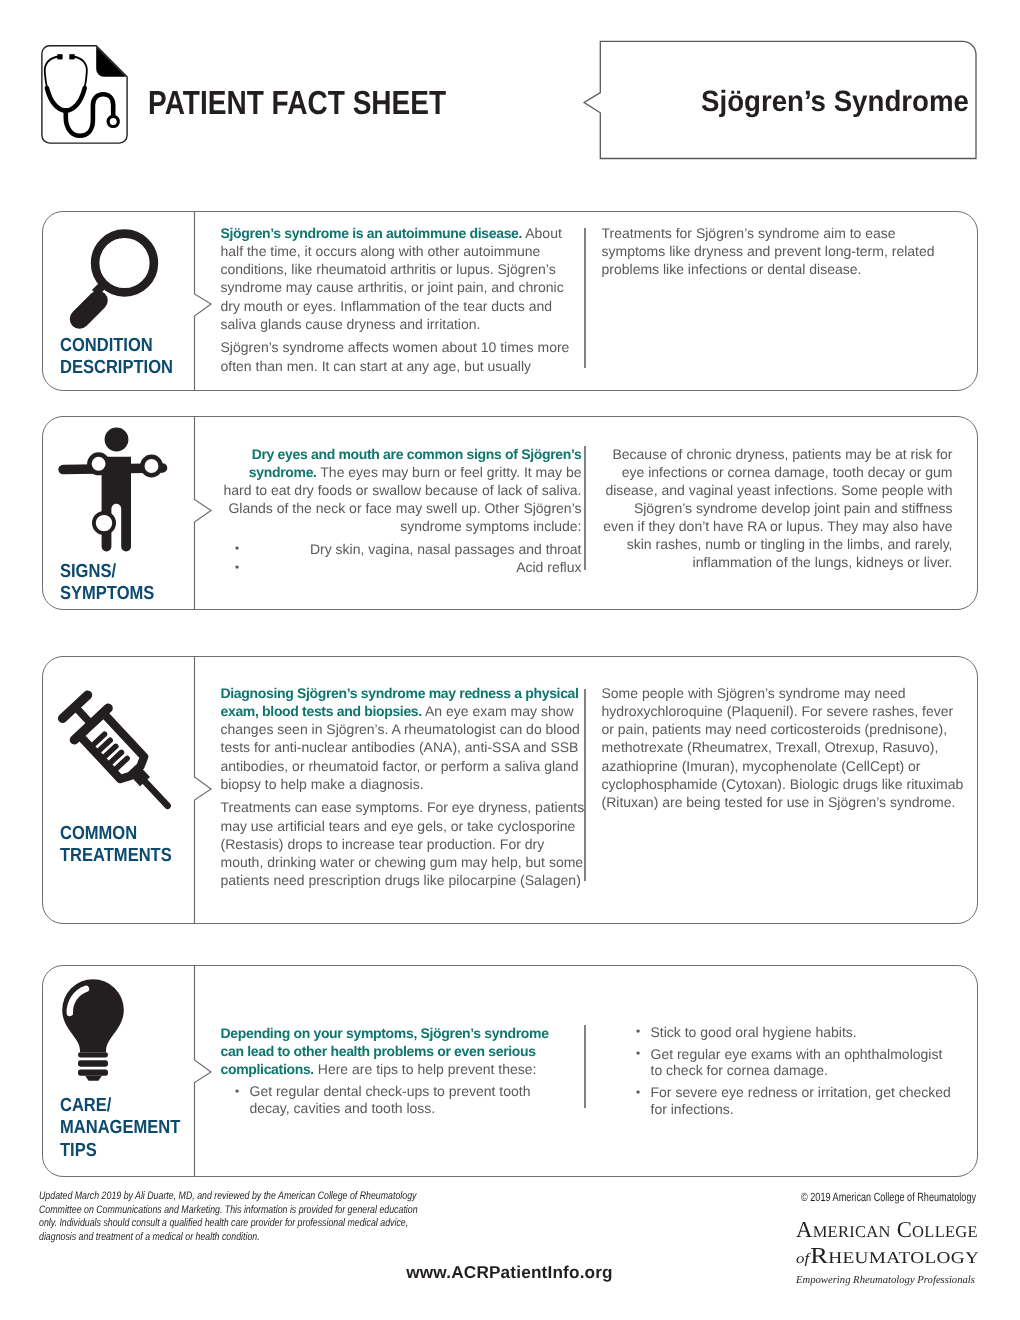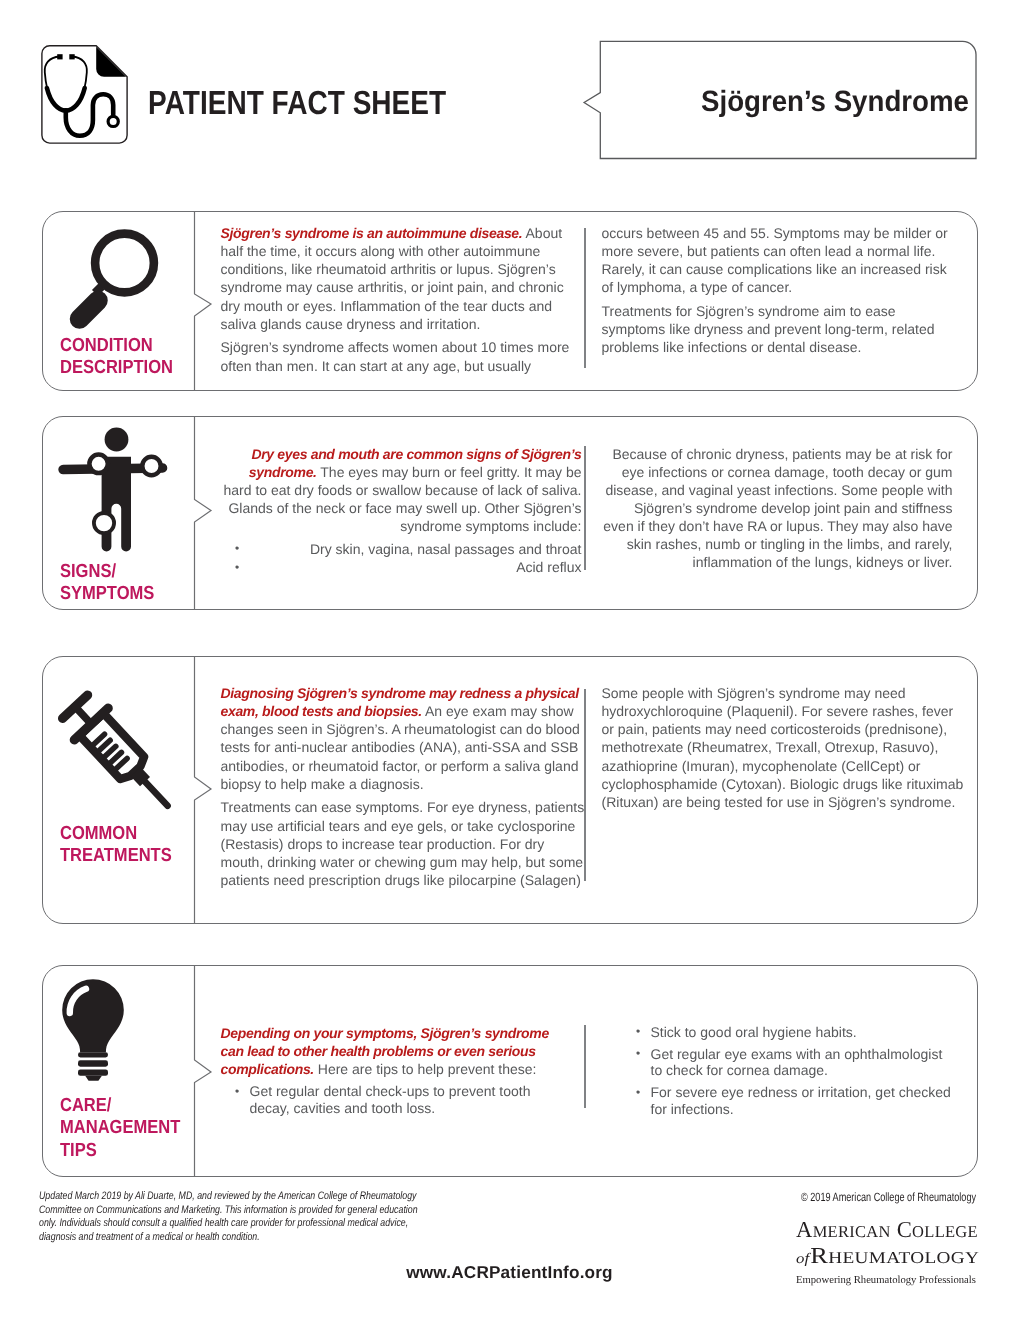--- a/index.html
+++ b/index.html
@@ -15,28 +15,28 @@
   .bubble-label{position:absolute;left:653px;top:84.5px;margin-left:48px;}
   .bubble-label span{font-size:29.3px;font-weight:bold;color:#231f20;white-space:nowrap;
       display:inline-block;transform:scaleX(0.944);transform-origin:left top;}
 
   
   .sec{position:absolute;left:41.5px;width:936.5px;}
   .frame{position:absolute;left:0;top:0;width:100%;height:100%;
       border:1.1px solid #6d6e71;border-radius:21px;box-sizing:border-box;}
   .vdiv{position:absolute;left:103px;top:0;width:70px;height:100%;overflow:visible;}
   .sec-icon{position:absolute;}
-  .sec-label{position:absolute;left:18.6px;font-size:19px;font-weight:bold;color:#be185d;}
+  .sec-label{position:absolute;left:18.6px;font-size:19px;font-weight:bold;color:#0c4a6e;}
   .sec-label span{display:block;white-space:nowrap;line-height:22.4px;
       transform:scaleX(0.87);transform-origin:left center;}
   .col{position:absolute;font-size:14.0px;line-height:18.15px;color:#58595b;
       letter-spacing:0.0px;}
   .col p{margin:0 0 5.5px 0;}
   .col p:last-child{margin-bottom:0;}
-  .col b{color:#b91c1c;font-weight:bold;letter-spacing:-0.33px;font-style:italic;}
+  .col b{color:#0f766e;font-weight:bold;letter-spacing:-0.33px;}
   .col ul{margin:3.5px 0 0 0;padding:0;list-style:none;}
   .col li{position:relative;padding-left:29px;line-height:16.5px;}
   .col li.tight{margin-bottom:2px;}
   .col li.loose{margin-bottom:5.5px;}
   .col li:before{content:"\2022";position:absolute;left:14.5px;top:-0.5px;font-size:12px;}
   .coldiv{position:absolute;width:1.5px;background:#808285;}
 
   
   .fnote{position:absolute;left:38.9px;top:1190px;width:471px;font-size:10.9px;line-height:13.6px;
       color:#231f20;font-style:italic;transform:scaleX(0.808);transform-origin:left top;}
@@ -46,21 +46,21 @@
       font-size:17.2px;font-weight:bold;color:#231f20;white-space:nowrap;letter-spacing:0.17px;}
   .acr-logo{position:absolute;left:796px;top:1220px;width:182px;
       font-family:"Liberation Serif",serif;color:#231f20;}
   .acr-l1{font-size:22.8px;line-height:20px;white-space:nowrap;letter-spacing:0.3px;
       transform:scaleX(0.993);transform-origin:left top;}
   .acr-l1 .sc{font-size:16.6px;}
   .acr-l2{font-size:22.8px;line-height:20px;white-space:nowrap;letter-spacing:0.3px;
       transform:scaleX(1.16);transform-origin:left top;margin-top:4px;}
   .acr-l2 .of{font-size:14.5px;font-style:italic;letter-spacing:0;padding-right:1px;}
   .acr-l2 .sc{font-size:16.6px;}
-  .acr-tag{font-size:10.7px;line-height:13px;white-space:nowrap;
+  .acr-tag{font-size:10.7px;font-style:italic;line-height:13px;white-space:nowrap;
       margin-top:5px;transform:scaleX(0.997);transform-origin:left top;}
 </style>
 </head>
 <body>
 
 <div id="page">
 
   <svg class="doc-icon" viewBox="0 0 87 99">
     <path d="M0.9 8.6 A7.8 7.8 0 0 1 8.7 0.8 L55.2 0.8 L86.1 31.7 L86.1 90.3 A7.8 7.8 0 0 1 78.3 98.1 L8.7 98.1 A7.8 7.8 0 0 1 0.9 90.3 Z" fill="#fff" stroke="#231f20" stroke-width="1.4"></path>
     <path d="M55.2 1.8 L85.1 31.7 L63.0 31.7 A7.8 7.8 0 0 1 55.2 23.9 Z" fill="#000"></path>
@@ -96,21 +96,20 @@
     <div class="sec-label" style="top:124px;">
       <span>CONDITION</span>
       <span>DESCRIPTION</span>
     </div>
     <div class="coldiv" style="left:542.5px;top:17px;height:140px;"></div>
     <div class="col" style="left:179px;top:13px;width:358px;">
       <p><b>Sjögren’s syndrome is an autoimmune disease.</b><span> About half the time, it occurs along with other autoimmune conditions, like rheumatoid arthritis or lupus. Sjögren’s syndrome may cause arthritis, or joint pain, and chronic dry mouth or eyes. Inflammation of the tear ducts and saliva glands cause dryness and irritation.</span></p>
       <p>Sjögren’s syndrome affects women about 10 times more often than men. It can start at any age, but usually</p>
     </div>
     <div class="col" style="left:560px;top:13px;width:353px;">
-      <p>occurs between 45 and 55. Symptoms may be milder or more severe, but patients can often lead a normal life. Rarely, it can cause complications like an increased risk of lymphoma, a type of cancer.</p>
       <p>Treatments for Sjögren’s syndrome aim to ease symptoms like dryness and prevent long-term, related problems like infections or dental disease.</p>
     </div>
   </div>
 
   <div class="sec" id="sec2" style="top:415.5px;height:194px;">
     <div class="frame"></div>
     <svg class="vdiv" viewBox="0 0 70 194" preserveAspectRatio="none">
       <path d="M49.5 0 L49.5 83.5 L66 94.5 L49.5 106 L49.5 194" fill="none" stroke="#6d6e71" stroke-width="1.2"></path>
     </svg>
     <svg class="sec-icon" style="left:10px;top:10px;width:125px;height:130px;" viewBox="0 0 125 130">

